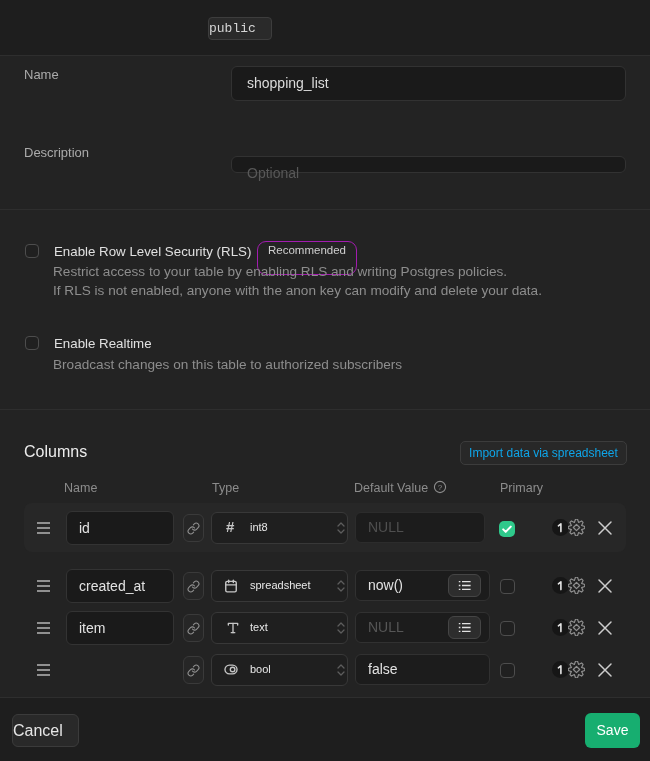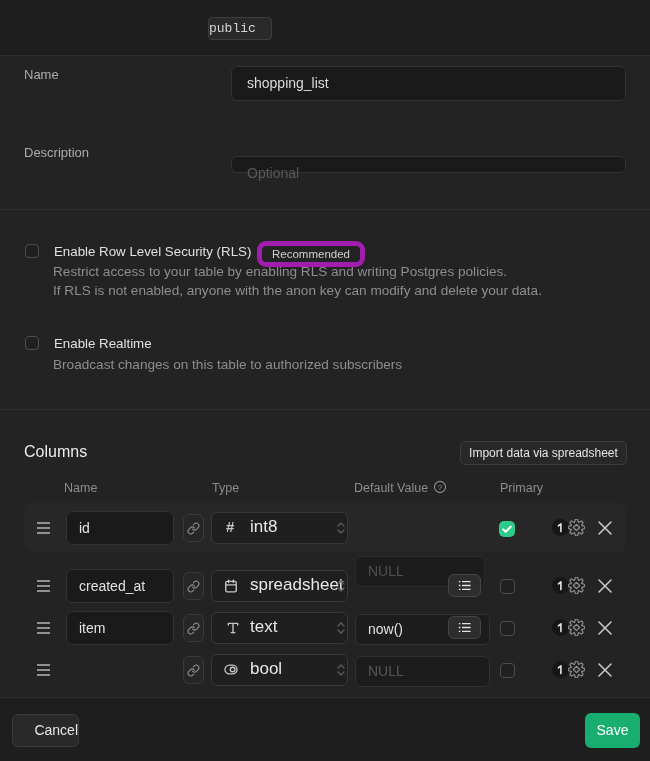--- a/index.html
+++ b/index.html
@@ -8,22 +8,22 @@
   #stage { position:relative; width:650px; height:761px; background:#232323; }
   .hr { position:absolute; left:0; width:650px; height:1px; background:#2e2e2e; }
   .input { position:absolute; background:#1a1a1a; border:1px solid #323232; border-radius:6px; color:#dcdcdc; font-size:14px; }
   .lbl { position:absolute; font-size:13px; color:#ababab; }
   .desc { position:absolute; font-size:13.6px; color:#8d8d8d; }
   .cb { position:absolute; width:14px; height:14px; border:1px solid #4d4d4d; border-radius:4px; background:#202020; }
   .colhead { position:absolute; font-size:12.5px; color:#8c8c8c; }
   .rowinput { position:absolute; width:108px; height:34px; background:#1a1a1a; border:1px solid #333333; border-radius:6px; color:#e2e2e2; font-size:14px; line-height:32px; padding-left:12px; }
   .linkbtn { position:absolute; width:21px; height:28px; background:#262626; border:1px solid #3a3a3a; border-radius:6px; display:flex; align-items:center; justify-content:center; }
   .typesel { position:absolute; width:137px; height:32px; background:#1f1f1f; border:1px solid #383838; border-radius:6px; }
-  .typetxt { position:absolute; left:39px; top:0; line-height:30px; font-size:17px; color:#e8e8e8; font-weight:500; }
-  .defin { position:absolute; width:135px; height:31px; background:#1c1c1c; border:1px solid #313131; border-radius:6px; color:#e2e2e2; font-size:14px; line-height:29px; padding-left:12px;margin-top:44px; }
+  .typetxt { position:absolute; left:39px; top:0; line-height:30px; font-size:11px; color:#e8e8e8; font-weight:500; }
+  .defin { position:absolute; width:135px; height:31px; background:#1c1c1c; border:1px solid #313131; border-radius:6px; color:#e2e2e2; font-size:14px; line-height:29px; padding-left:12px; }
   .menubtn { position:absolute; width:33px; height:23px; background:#2d2d2d; border:1px solid #454545; border-radius:6px; display:flex; align-items:center; justify-content:center; }
   .pcb { position:absolute; width:15px; height:15px; border:1px solid #4d4d4d; border-radius:4px; background:#202020; }
   .badge1 { position:absolute; width:17px; height:17px; border-radius:50%; background:#161616; }
   .handle { position:absolute; width:13px; height:12px; border-top:2px solid #909090; border-bottom:2px solid #909090; }
   .handle:after { content:""; position:absolute; left:0; top:3px; width:13px; height:2px; background:#909090; }
   .ph { color:#585858; }
 </style>
 </head>
 <body>
 <div id="stage">
@@ -34,32 +34,32 @@
 
   <div class="lbl" style="left:24px;top:67px;">Name</div>
   <div class="input" style="left:231px;top:66px;width:395px;height:35px;line-height:33px;padding-left:15px;">shopping_list</div>
   <div class="lbl" style="left:24px;top:145px;">Description</div>
   <div class="input ph" style="left:231px;top:142px;width:395px;height:17px;line-height:32px;padding-left:15px;color:#585858;margin-top:14px;">Optional</div>
 
   <div class="hr" style="top:209px;"></div>
 
   <div class="cb" style="left:25px;top:244px;"></div>
   <div class="abs" style="left:54px;top:244px;font-size:13.3px;color:#e0e0e0;">Enable Row Level Security (RLS)</div>
-  <div class="abs" style="left:257px;top:241px;height:26px;padding:0 10px;border:5px solid #a21caf;border-radius:9px;font-size:11.5px;color:#cfcfcf;line-height:16px;">Recommended</div>
+  <div class="abs" style="left:257px;top:241px;height:34px;padding:0 10px;border:1px solid #a21caf;border-radius:9px;font-size:11.5px;color:#cfcfcf;line-height:16px;">Recommended</div>
   <div class="desc" style="left:53px;top:264px;">Restrict access to your table by enabling RLS and writing Postgres policies.</div>
   <div class="desc" style="left:53px;top:283px;">If RLS is not enabled, anyone with the anon key can modify and delete your data.</div>
 
   <div class="cb" style="left:25px;top:336px;"></div>
   <div class="abs" style="left:54px;top:336px;font-size:13.3px;color:#e0e0e0;">Enable Realtime</div>
   <div class="desc" style="left:53px;top:357px;">Broadcast changes on this table to authorized subscribers</div>
 
   <div class="hr" style="top:409px;"></div>
 
   <div class="abs" style="left:24px;top:443px;font-size:16px;font-weight:500;color:#ececec;">Columns</div>
-  <div class="abs" style="left:460px;top:441px;width:167px;height:24px;background:#282828;border:1px solid #3c3c3c;border-radius:5px;font-size:12px;color:#e5e5e5;text-align:center;line-height:22px;">Import data via spreadsheet</div>
+  <div class="abs" style="left:460px;top:441px;width:167px;height:24px;background:#282828;border:1px solid #3c3c3c;border-radius:5px;font-size:12px;color:#0ea5e9;text-align:center;line-height:22px;">Import data via spreadsheet</div>
 
   <div class="colhead" style="left:64px;top:481px;">Name</div>
   <div class="colhead" style="left:212px;top:481px;">Type</div>
   <div class="colhead" style="left:354px;top:481px;">Default Value</div>
   <svg class="abs" style="left:433px;top:480px;" width="14" height="14" viewBox="0 0 14 14">
       <circle cx="7" cy="7" r="5.6" fill="none" stroke="#8c8c8c" stroke-width="1.1"></circle>
       <text x="7" y="10" text-anchor="middle" font-size="8" fill="#8c8c8c" font-family="Liberation Sans">?</text>
     </svg>
   <div class="colhead" style="left:500px;top:481px;">Primary</div>
 
@@ -196,16 +196,16 @@
   <svg class="abs" style="left:568px;top:661px;" width="17" height="17" viewBox="0 0 17 17" fill="none" stroke="#8f8f8f" stroke-width="1.2" stroke-linejoin="round">
       <path d="M6.40,3.42 L7.49,0.26 L9.51,0.26 L10.60,3.42 L13.61,1.96 L15.04,3.39 L13.58,6.40 L16.74,7.49 L16.74,9.51 L13.58,10.60 L15.04,13.61 L13.61,15.04 L10.60,13.58 L9.51,16.74 L7.49,16.74 L6.40,13.58 L3.39,15.04 L1.96,13.61 L3.42,10.60 L0.26,9.51 L0.26,7.49 L3.42,6.40 L1.96,3.39 L3.39,1.96 Z"></path>
       <path d="M8.5,5.3 L11.7,8.5 L8.5,11.7 L5.3,8.5 Z"></path>
     </svg>
   <svg class="abs" style="left:598px;top:663px;" width="14" height="14" viewBox="0 0 14 14" stroke="#cdcdcd" stroke-width="1.45" stroke-linecap="round">
       <path d="M1 1 L13 13 M13 1 L1 13"></path>
     </svg>
 
   <div class="abs" style="left:0;top:698px;width:650px;height:63px;background:#1e1e1e;"></div>
   <div class="hr" style="top:697px;"></div>
-  <div class="abs" style="left:12px;top:714px;width:67px;height:33px;background:#292929;border:1px solid #3b3b3b;border-radius:6px;font-size:14px;color:#e6e6e6;text-align:right;line-height:31px;">Cancel</div>
+  <div class="abs" style="left:12px;top:714px;width:67px;height:33px;background:#292929;border:1px solid #3b3b3b;border-radius:6px;font-size:16px;color:#e6e6e6;text-align:left;line-height:31px;">Cancel</div>
   <div class="abs" style="left:585px;top:713px;width:55px;height:35px;background:#17ae70;border-radius:6px;font-size:14px;color:#ffffff;text-align:center;line-height:35px;">Save</div>
 
 </div>
 
 </body></html>

